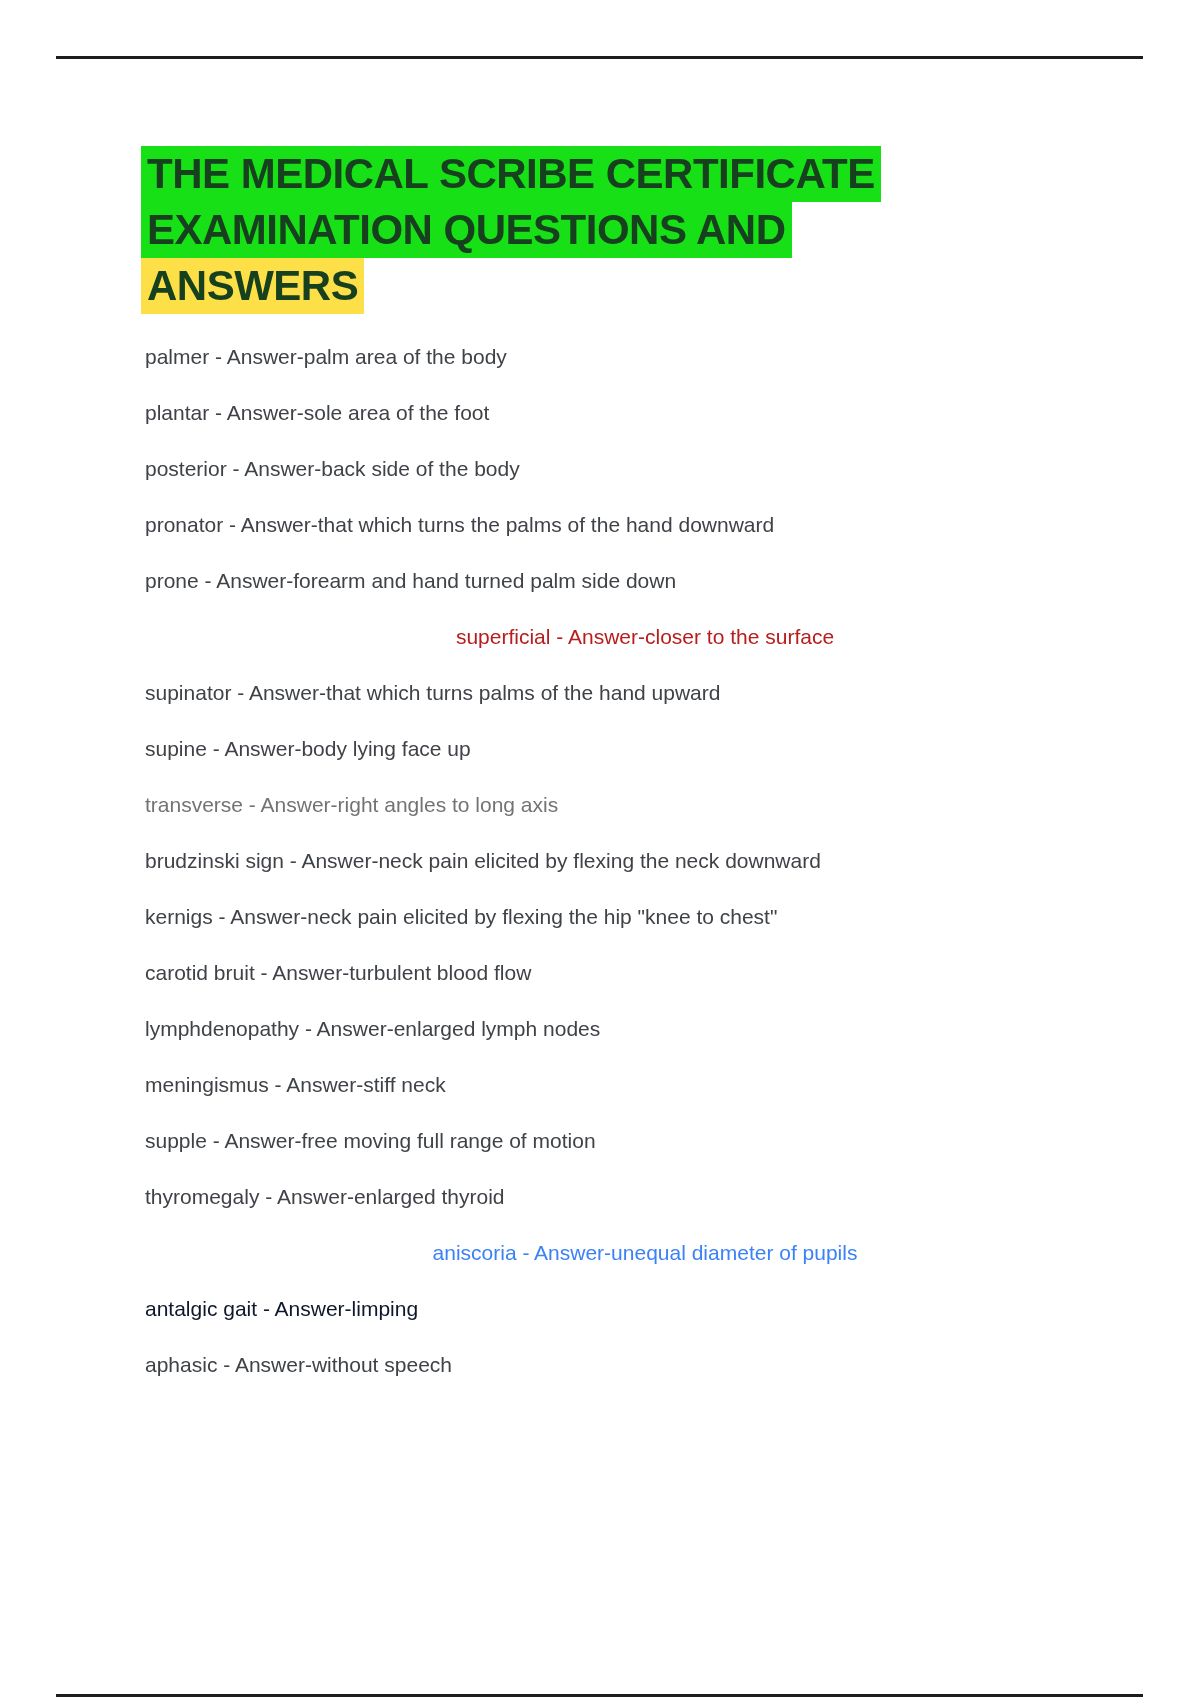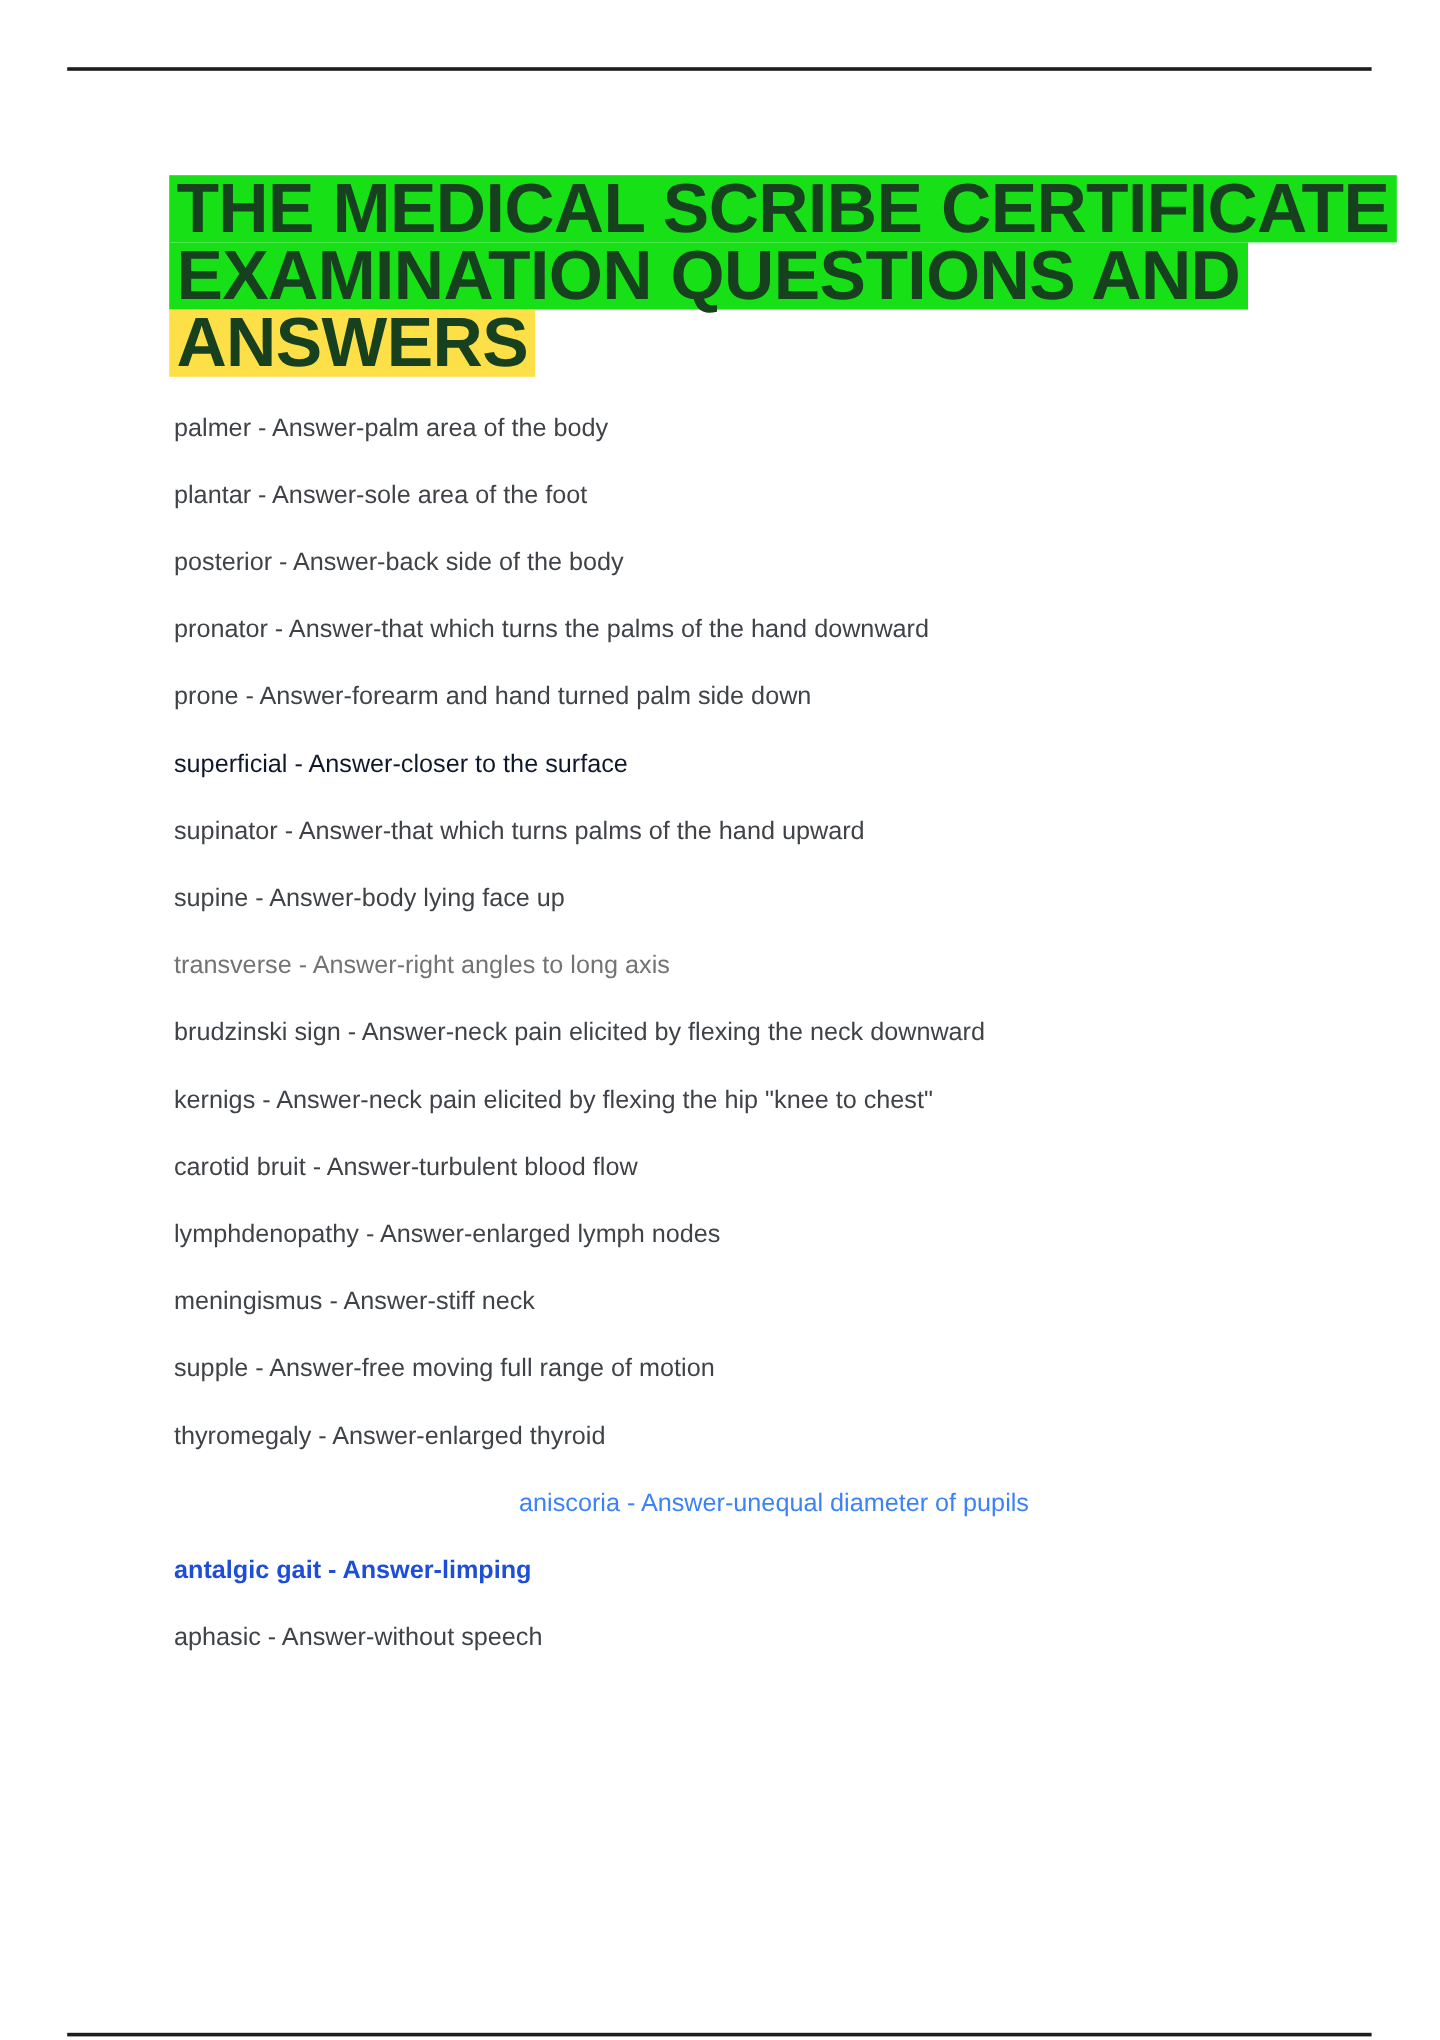--- a/index.html
+++ b/index.html
@@ -9,21 +9,21 @@
     font-family: "Liberation Sans", "DejaVu Sans", sans-serif;
   }
   .page { position: absolute; inset: 0; background: #ffffff; }
   .rule {
     position: absolute; left: 56px; width: 1087px; height: 3px;
     background: #1d1d1d;
   }
   .rule-top { top: 56px; }
   .rule-bottom { top: 1694px; }
   .content { position: absolute; left: 145px; top: 146px; right: 55px; }
-  .title { font-size: 58px; font-weight: 700; letter-spacing: -0.5px; color: #17401f; }
+  .title { font-size: 42px; font-weight: 700; letter-spacing: -0.5px; color: #17401f; }
   .title-line { display: block; height: 56px; line-height: 56px; white-space: nowrap; }
   .hl {
     display: inline-block; height: 56px; line-height: 56px;
     background: #17e017; padding: 0 6px; margin-left: -4px;
   }
   .terms { margin-top: 29px; }
   .term-line {
     font-size: 21px; line-height: 27px; margin-bottom: 29px;
     color: #3f4247; white-space: nowrap;
   }
@@ -40,31 +40,31 @@
         <span class="title-line"><span class="hl" style="background: rgb(23, 224, 23); color: rgb(23, 64, 31);">EXAMINATION QUESTIONS AND</span></span>
         <span class="title-line"><span class="hl" style="background: #fde047; color: rgb(23, 64, 31);">ANSWERS</span></span>
       </h1>
 
     <div class="terms">
         <p class="term-line" style="color: rgb(63, 66, 71);">palmer - Answer-palm area of the body</p>
         <p class="term-line" style="color: rgb(63, 66, 71);">plantar - Answer-sole area of the foot</p>
         <p class="term-line" style="color: rgb(63, 66, 71);">posterior - Answer-back side of the body</p>
         <p class="term-line" style="color: rgb(63, 66, 71);">pronator - Answer-that which turns the palms of the hand downward</p>
         <p class="term-line" style="color: rgb(63, 66, 71);">prone - Answer-forearm and hand turned palm side down</p>
-        <p class="term-line" style="color: #0f172a;">superficial - Answer-closer to the surface</p>
+        <p class="term-line" style="color: #b91c1c; text-align: center;">superficial - Answer-closer to the surface</p>
         <p class="term-line" style="color: rgb(63, 66, 71);">supinator - Answer-that which turns palms of the hand upward</p>
         <p class="term-line" style="color: rgb(63, 66, 71);">supine - Answer-body lying face up</p>
         <p class="term-line" style="color: #737373;">transverse - Answer-right angles to long axis</p>
         <p class="term-line" style="color: rgb(63, 66, 71);">brudzinski sign - Answer-neck pain elicited by flexing the neck downward</p>
         <p class="term-line" style="color: rgb(63, 66, 71);">kernigs - Answer-neck pain elicited by flexing the hip "knee to chest"</p>
         <p class="term-line" style="color: rgb(63, 66, 71);">carotid bruit - Answer-turbulent blood flow</p>
         <p class="term-line" style="color: rgb(63, 66, 71);">lymphdenopathy - Answer-enlarged lymph nodes</p>
         <p class="term-line" style="color: rgb(63, 66, 71);">meningismus - Answer-stiff neck</p>
         <p class="term-line" style="color: rgb(63, 66, 71);">supple - Answer-free moving full range of motion</p>
         <p class="term-line" style="color: rgb(63, 66, 71);">thyromegaly - Answer-enlarged thyroid</p>
         <p class="term-line" style="color: #3b82f6; text-align: center;">aniscoria - Answer-unequal diameter of pupils</p>
-        <p class="term-line" style="color: #1d4ed8; font-weight: bold;">antalgic gait - Answer-limping</p>
+        <p class="term-line" style="color: #0f172a;">antalgic gait - Answer-limping</p>
         <p class="term-line" style="color: rgb(63, 66, 71);">aphasic - Answer-without speech</p>
       </div>
   </div>
 
   <div class="rule rule-bottom" style="background: rgb(29, 29, 29);"></div>
 </div>
 
 </body></html>

